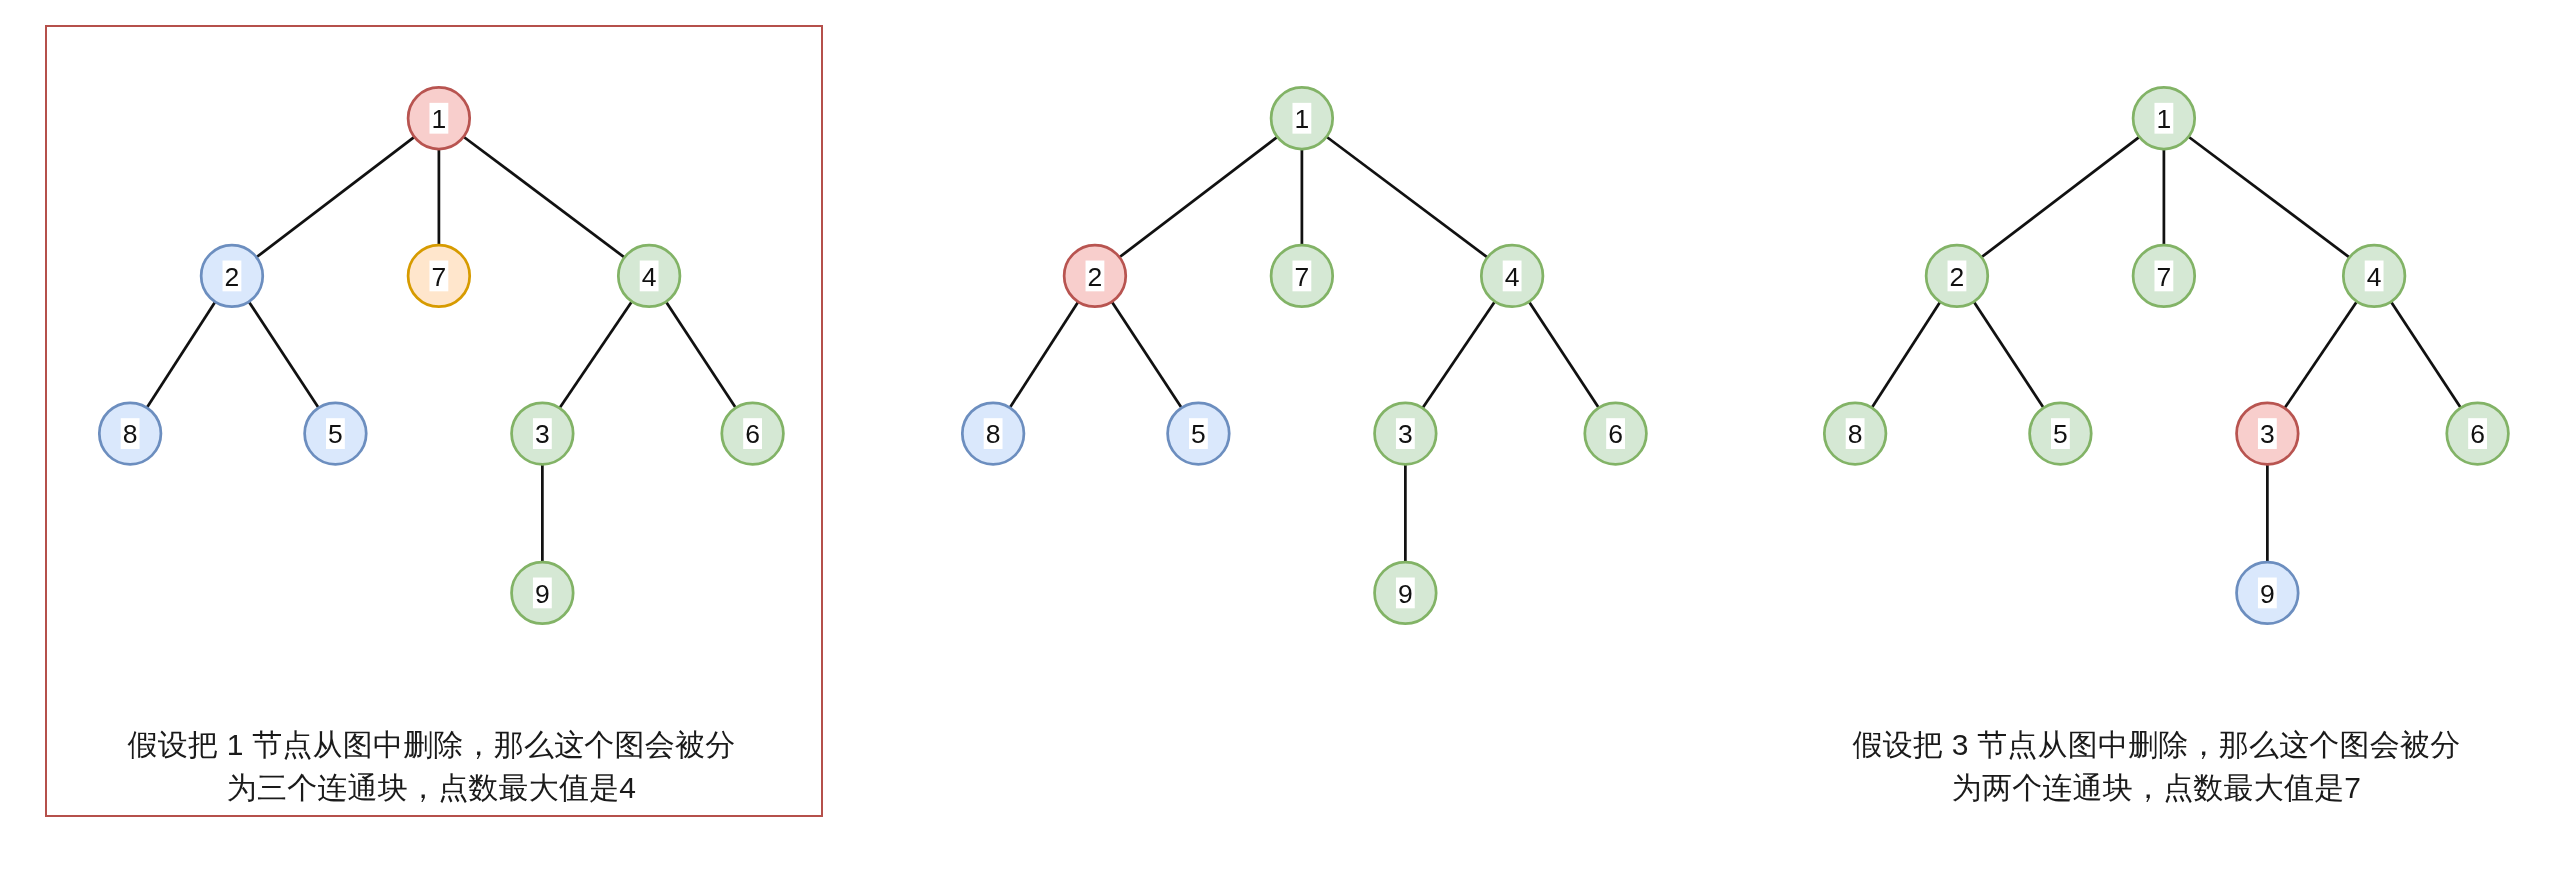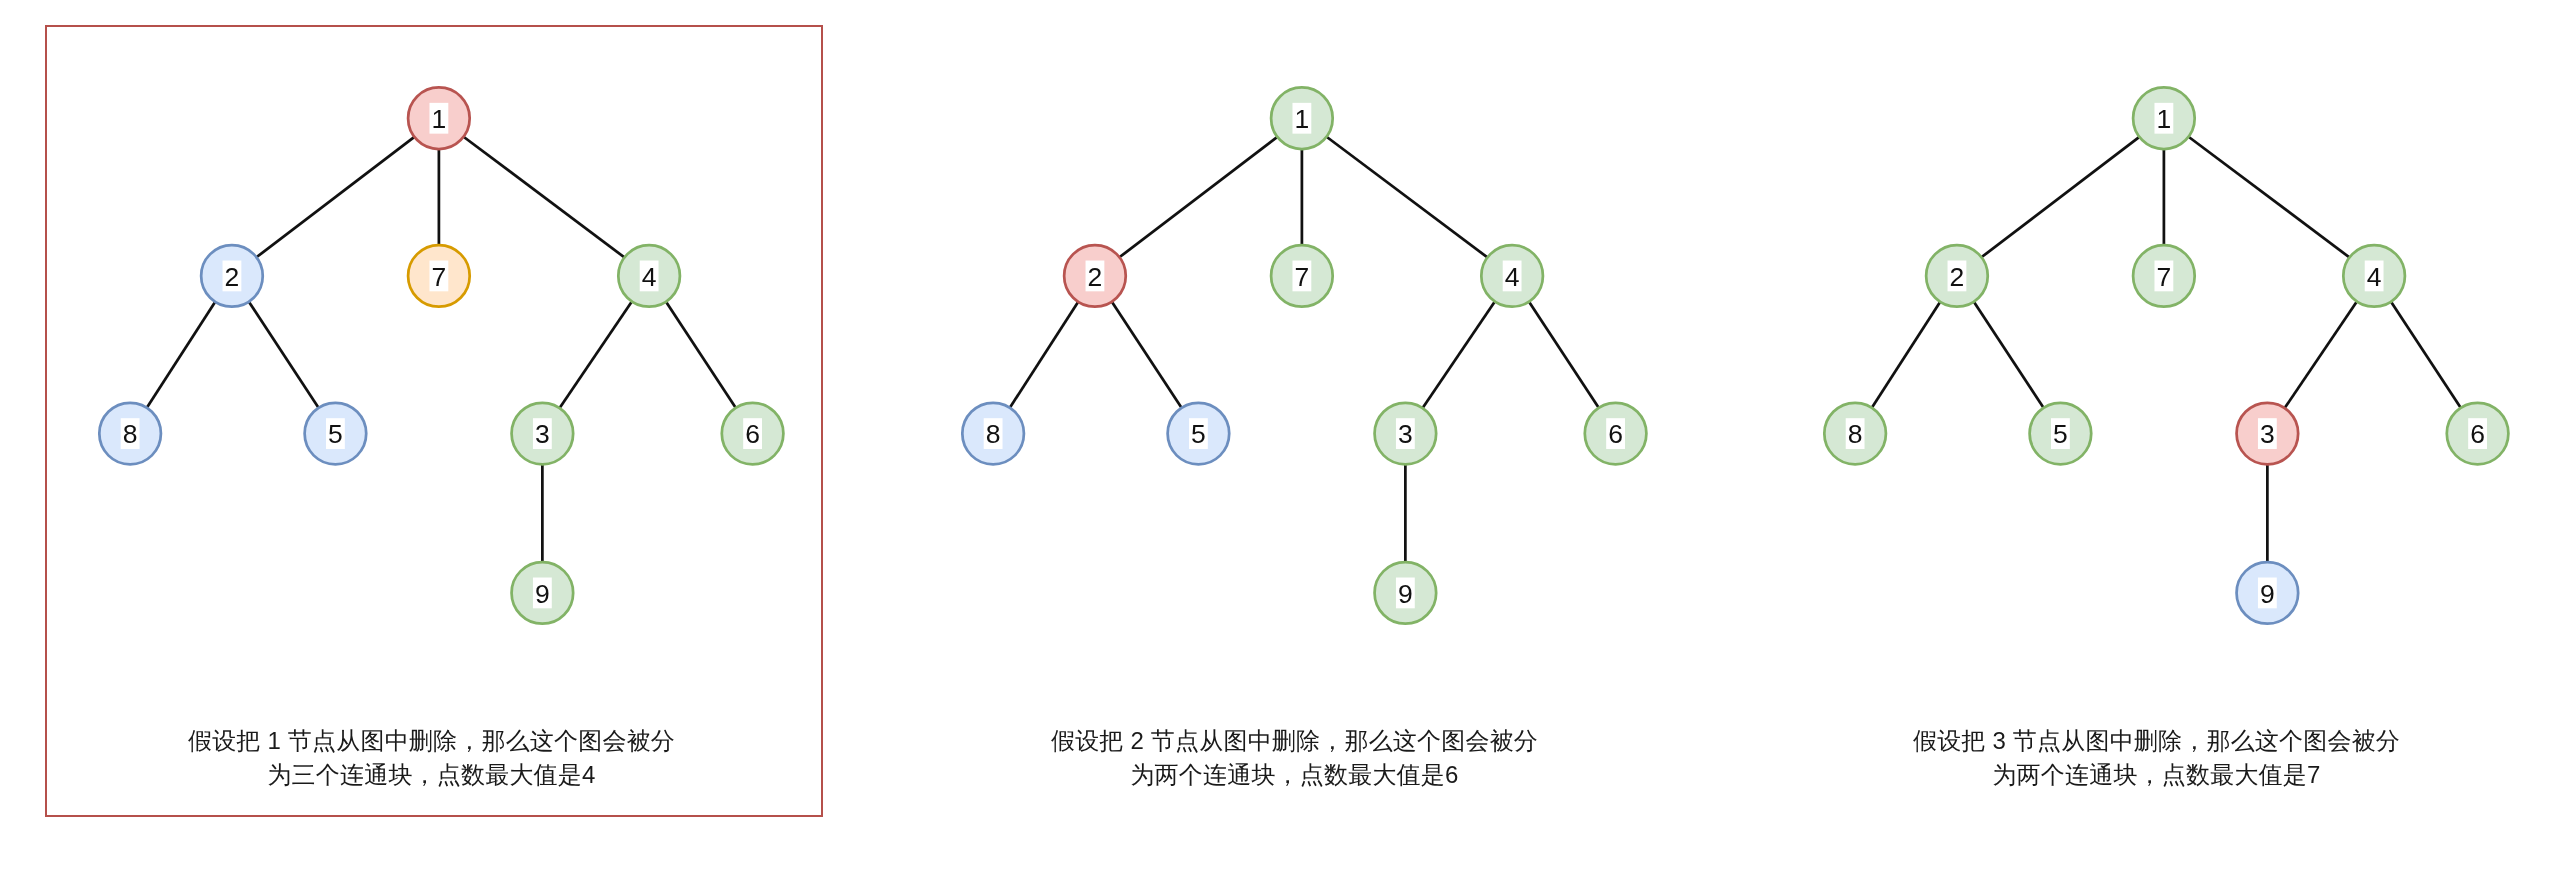--- a/index.html
+++ b/index.html
@@ -52,21 +52,21 @@
     font-family: "Liberation Sans", "DejaVu Sans", sans-serif;
     font-size: 31px;
     fill: #111111;
     text-anchor: middle;
     dominant-baseline: central;
   }
   .caption {
     position: absolute;
     text-align: center;
     font-family: "Liberation Sans", "DejaVu Sans", sans-serif;
-    font-size: 24px;
+    font-size: 30px;
     line-height: 1.42;
     color: #1a1a1a;
     letter-spacing: 0.2px;
     white-space: pre-line;
   }
 </style>
 </head>
 <body>
 
 <div id="stage">
@@ -183,22 +183,20 @@
           <ellipse cx="879.36" cy="506.88" rx="36" ry="36" class="node-ellipse" fill="#d5e8d4" stroke="#82b366"></ellipse>
           <rect x="868.36" y="488.88" width="22" height="36" class="node-label-bg"></rect>
           <text x="879.36" y="507.88" class="node-label">6</text>
         </g>
         <g>
           <ellipse cx="633.6" cy="693.12" rx="36" ry="36" class="node-ellipse" fill="#d5e8d4" stroke="#82b366"></ellipse>
           <rect x="622.6" y="675.12" width="22" height="36" class="node-label-bg"></rect>
           <text x="633.6" y="694.12" class="node-label">9</text>
         </g>
       </svg>
-      <div class="caption" style="left: 0px; top: 724px; width: 863px; color: rgb(26, 26, 26);">假设把 2 节点从图中删除，那么这个图会被分
-为两个连通块，点数最大值是6</div>
     </div>
     <div class="panel" style="left: 1725px; width: 863px;">
       <svg class="graph-svg" width="863" height="710" viewBox="0 0 1008 830">
         <g>
           <line x1="484.00445807883006" y1="160.05755574946284" x2="299.3555419211699" y2="300.7424442505372" class="edge-line" stroke="#111111"></line>
           <line x1="512.64" y1="174.24" x2="512.64" y2="286.56" class="edge-line" stroke="#111111"></line>
           <line x1="541.4399999999999" y1="159.84" x2="729.6" y2="300.96" class="edge-line" stroke="#111111"></line>
           <line x1="251.18908446687604" y1="352.80141759967574" x2="171.21091553312394" y2="476.63858240032425" class="edge-line" stroke="#111111"></line>
           <line x1="290.47163189352557" y1="352.65772479013424" x2="371.9283681064744" y2="476.78227520986576" class="edge-line" stroke="#111111"></line>
           <line x1="738.2163332557286" y1="352.36972319153926" x2="653.7836667442714" y2="477.07027680846073" class="edge-line" stroke="#111111"></line>

